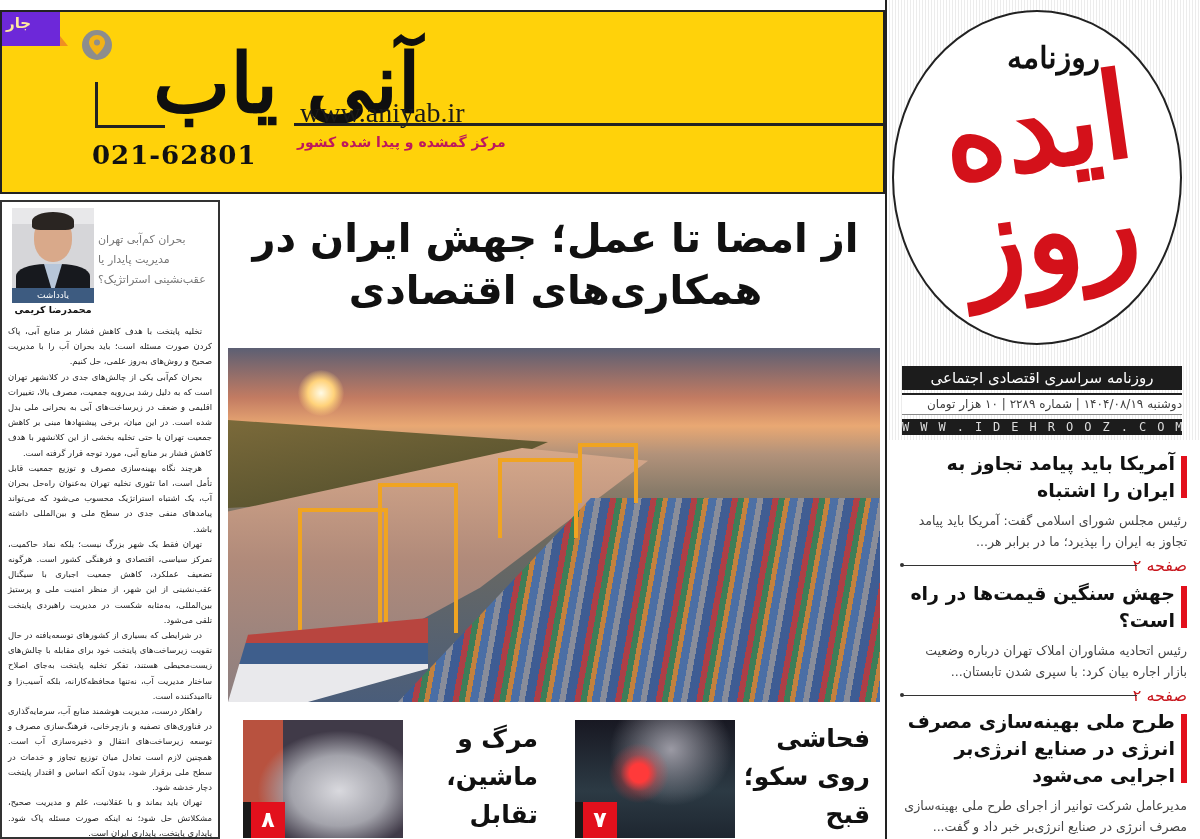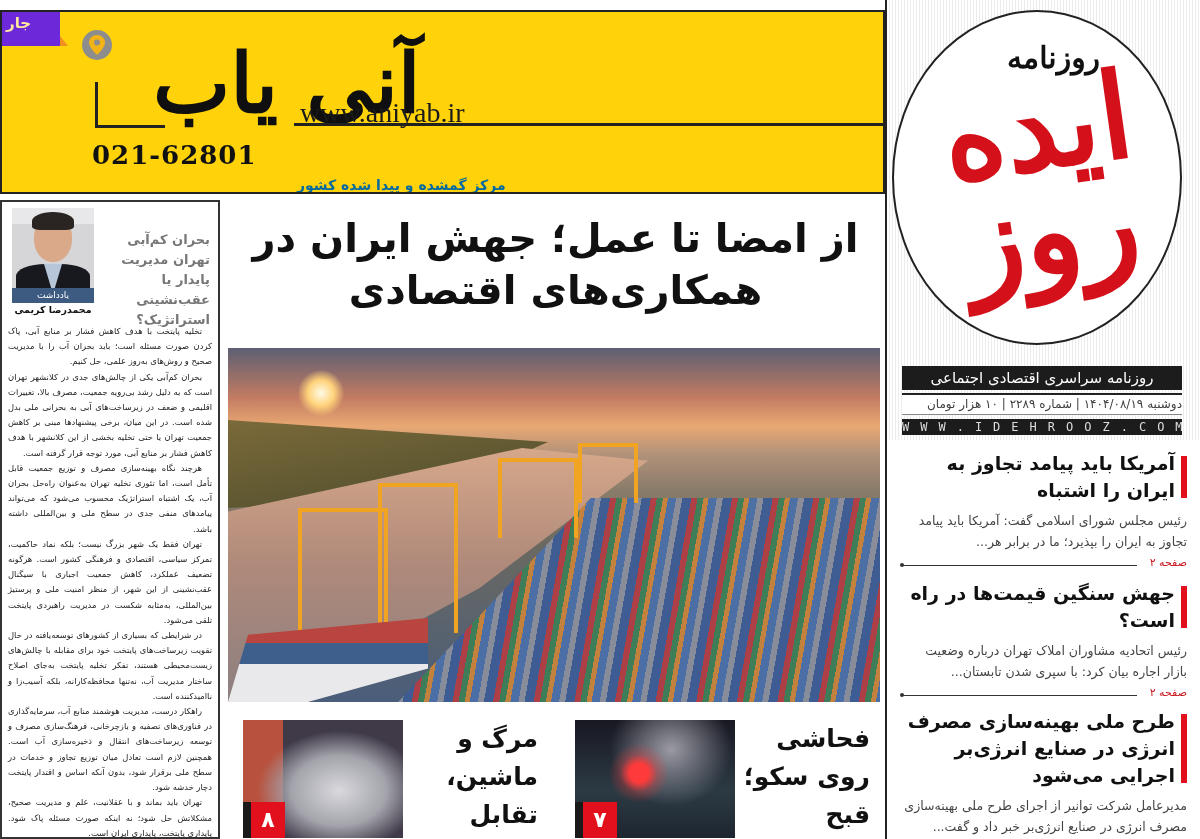--- a/index.html
+++ b/index.html
@@ -40,21 +40,21 @@
     position: absolute; left: 151px; top: 30px; font-size: 82px; font-weight: bold;
     font-family: "DejaVu Serif", serif; color: #0f0f0f; direction: rtl; line-height: 1;
   }
   .ad-url {
     position: absolute; left: 298px; top: 85px; font-size: 28px;
     font-family: "Liberation Serif", serif; color: #1a1a1a;
   }
   .ad-line { position: absolute; left: 292px; right: 0; top: 111px; height: 3px; background: #222; }
   .ad-sub {
     position: absolute; left: 295px; top: 122px; font-size: 14px; font-weight: bold;
-    direction: rtl; color: #0369a1; margin-top: 43px;
+    direction: rtl; color: #be185d;
   }
 
   
   .mast {
     position: absolute; left: 885px; top: 0; width: 315px; height: 440px;
     background: repeating-linear-gradient(90deg, #ffffff 0 2px, #ececec 2px 3px);
     border-left: 2px solid #222;
   }
   .mast-circle {
     position: absolute; left: 5px; top: 10px; width: 290px; height: 335px;
@@ -91,21 +91,21 @@
   .news-item { position: absolute; left: 15px; width: 285px; direction: rtl; }
   .news-head {
     position: relative; padding-right: 12px; font-size: 19px; font-weight: bold;
     line-height: 27px; color: #111; text-align: right;
   }
   .news-head::before {
     content: ""; position: absolute; right: 0; top: 6px; bottom: 6px; width: 6px; background: #e2101c;
   }
   .news-body { margin-top: 6px; font-size: 12.5px; line-height: 21px; color: #444; text-align: right; }
   .news-foot { position: relative; height: 18px; margin-top: 4px; }
-  .news-page { position: absolute; right: 0; top: 0; font-size: 11px; color: #c8161d; }
+  .news-page { position: absolute; right: 0; top: 0; font-size: 16px; color: #c8161d; }
   .news-rule { position: absolute; left: 0; right: 50px; top: 9px; height: 1px; background: #333; }
   .news-rule::before { content: ""; position: absolute; left: -2px; top: -2px; width: 4px; height: 4px; border-radius: 50%; background: #333; }
 
   
   .headline {
     position: absolute; left: 228px; top: 212px; width: 655px; text-align: center;
     font-size: 40px; font-weight: bold; line-height: 52px; direction: rtl; color: #111;
     font-family: "DejaVu Sans", sans-serif;
   }
 
@@ -155,22 +155,22 @@
   .ed-photo { position: absolute; left: 10px; top: 8px; width: 82px; height: 80px;
     background: linear-gradient(180deg, #e8e8ea 0 20%, #d6d6d9 20% 100%); overflow: hidden; }
   .ed-photo .head { position: absolute; left: 22px; top: 8px; width: 38px; height: 46px; border-radius: 45% 45% 48% 48%; background: #d9a98a; }
   .ed-photo .hair { position: absolute; left: 20px; top: 4px; width: 42px; height: 18px; border-radius: 50% 50% 20% 20%; background: #2a2522; }
   .ed-photo .body { position: absolute; left: 4px; top: 56px; width: 74px; height: 30px; border-radius: 40% 40% 0 0; background: #17191e; }
   .ed-photo .shirt { position: absolute; left: 32px; top: 56px; width: 18px; height: 30px; background: #b7c6d9; clip-path: polygon(0 0, 100% 0, 50% 100%); }
   .ed-label { position: absolute; left: 10px; top: 88px; width: 82px; height: 15px; background: #3d5b80;
     color: #fff; font-size: 9px; line-height: 15px; text-align: center; direction: rtl; }
   .ed-author { position: absolute; left: 10px; top: 104px; width: 82px; text-align: center;
     font-size: 9.5px; font-weight: bold; direction: rtl; color: #111; }
-  .ed-title { position: absolute; right: 8px; top: 30px; width: 112px; direction: rtl; text-align: right;
-    font-size: 13px; line-height: 20px; color: #777; font-weight: bold; }
+  .ed-title { position: absolute; right: 8px; top: 30px; width: 112px; direction: rtl; text-align: left;
+    font-size: 11px; line-height: 20px; color: #777; }
   .ed-body { position: absolute; left: 6px; right: 6px; top: 124px; direction: rtl; text-align: justify;
     font-size: 8.4px; line-height: 15.2px; color: #222; }
   .ed-body p { text-indent: 10px; }
 </style>
 </head>
 <body>
 
 <div class="ad">
   <div class="ad-tag">
     <span>جار</span>

